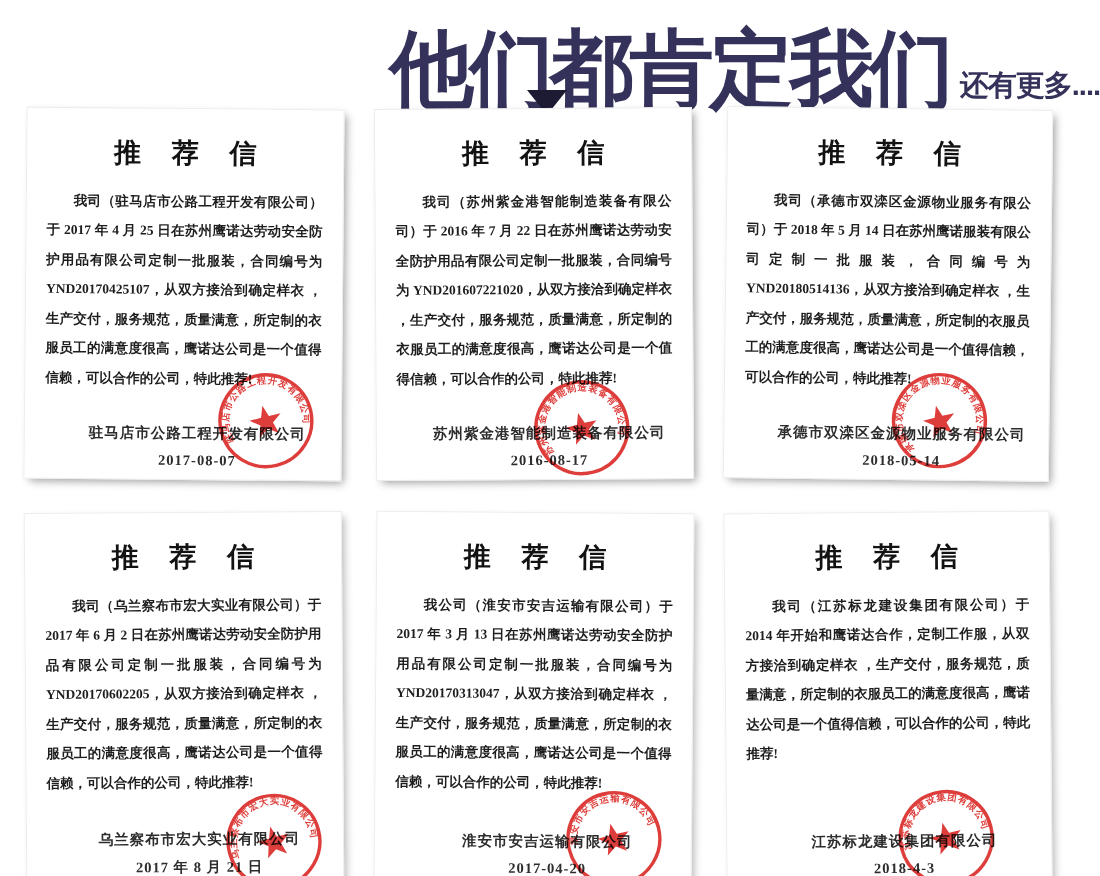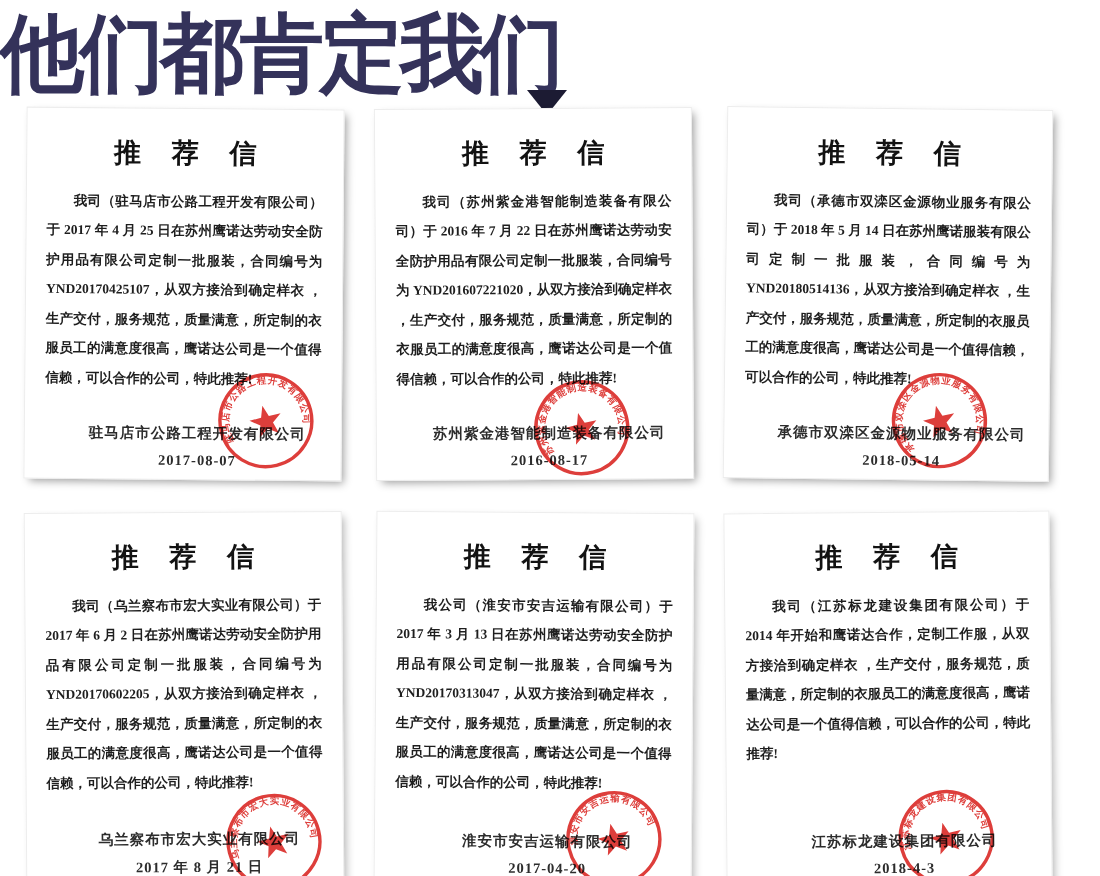--- a/index.html
+++ b/index.html
@@ -7,22 +7,22 @@
     --stamp-color:#d9231f;
   }
   html,body{margin:0;padding:0;}
   body{
     width:1100px;height:876px;background:#ffffff;overflow:hidden;
     font-family:"Liberation Sans",sans-serif;position:relative;
   }
   
   .header{position:relative;height:104px;}
   .title-row{
-    display:flex;align-items:flex-end;justify-content:space-between;
-    padding-top:0;height:96px;
+    display:flex;align-items:flex-end;justify-content:flex-end;
+    padding-top:16px;height:96px;
   }
   .main-title{
     font-size:84px;font-weight:900;color:var(--title-color);
     letter-spacing:-4px;line-height:1.0;
     transform:scaleY(1.02);transform-origin:bottom;
     white-space:nowrap;
   }
   .sub-title{
     font-size:29px;font-weight:900;color:var(--title-color);
     margin-left:10px;padding-bottom:6px;white-space:nowrap;letter-spacing:-1px;
@@ -91,20 +91,21 @@
   .card-4 .stamp{right:18px;bottom:-6px;}
   .card-5 .stamp{right:26px;bottom:-2px;}
   .card-6 .stamp{right:54px;bottom:-2px;}
 </style>
 </head>
 <body>
 
 <div class="header">
   <div class="title-row">
     <span class="main-title">他们都肯定我们</span>
+    <span class="sub-title">还有更多....</span>
   </div>
   <div class="down-arrow"></div>
 </div>
 
 <div class="letters-grid">
 
   <div class="letter-card card-1">
     <h2 class="letter-heading">推 荐 信</h2>
     <p class="letter-body">我司（驻马店市公路工程开发有限公司）于 2017 年 4 月 25 日在苏州鹰诺达劳动安全防护用品有限公司定制一批服装，合同编号为 YND20170425107，从双方接洽到确定样衣 ，生产交付，服务规范，质量满意，所定制的衣服员工的满意度很高，鹰诺达公司是一个值得信赖，可以合作的公司，特此推荐!</p>
     <div class="letter-footer">

